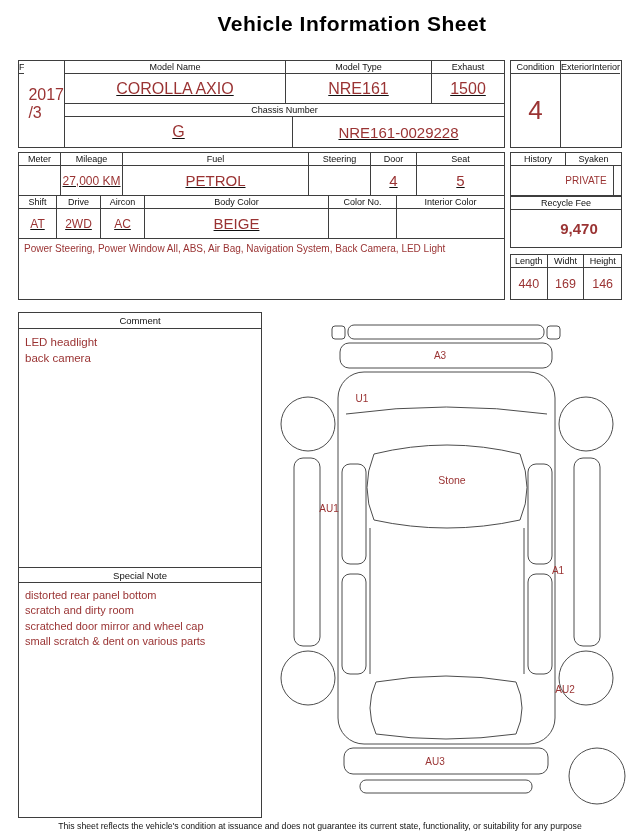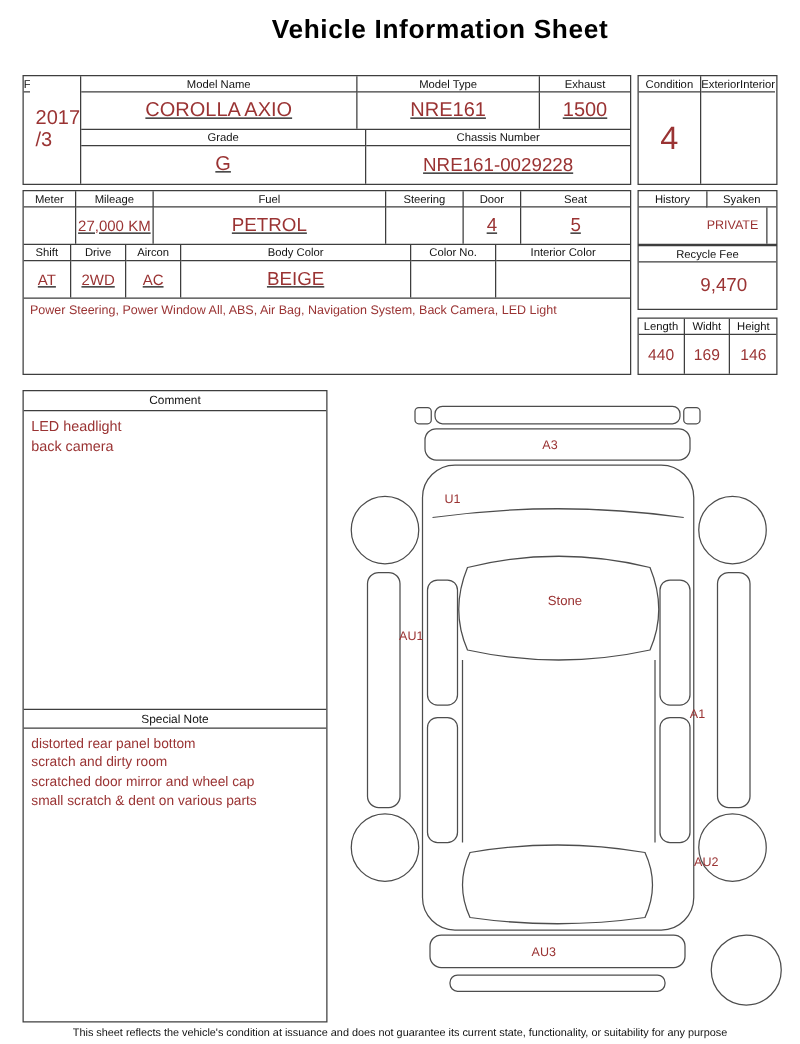--- a/index.html
+++ b/index.html
@@ -53,21 +53,21 @@
   .details-table { left:18px; top:152px; width:487px; height:148px; display:flex; flex-direction:column; }
   .w-meter{width:42px;} .w-mileage{width:62px;} .w-steering{width:62px;} .w-door{width:46px;} .w-seat{width:87px;}
   .w-shift{width:38px;} .w-drive{width:44px;} .w-aircon{width:44px;} .w-colorno{width:68px;} .w-intcolor{width:107px;}
   .equip-text {
     flex:1; padding:3px 5px; color:var(--accent); font-size:10px; line-height:1.35;
     text-align:left; overflow:hidden;
   }
   
   .history-table { left:510px; top:152px; width:112px; height:44px; display:flex; flex-direction:column; }
   .recycle-table { left:510px; top:196px; width:112px; height:52px; display:flex; flex-direction:column; }
-  .recycle-val { flex:1; display:flex; align-items:center; justify-content:center; padding-left:26px; color:var(--accent); font-size:15px; }
+  .recycle-val { flex:1; display:flex; align-items:center; justify-content:center; padding-left:26px; color:var(--accent); font-size:15px;font-weight:bold; }
   .dims-table { left:510px; top:254px; width:112px; height:46px; display:flex; flex-direction:column; }
   .w3 { width:33.333%; }
   
   .comment-box { left:18px; top:312px; width:244px; height:506px; display:flex; flex-direction:column; }
   .sec-hdr { height:16px; line-height:15px; font-size:9.5px; text-align:center; border-bottom:1px solid var(--line); }
   .sn-hdr { border-top:1px solid var(--line); }
   .note-body { padding:5px 6px; color:var(--accent); font-size:11.5px; line-height:1.4; text-align:left; }
   .comment-body { height:238px; }
   .sn-body { flex:1; font-size:11px; }
   
@@ -102,21 +102,20 @@
         <div class="cell flex1 hdr br">Model Name</div>
         <div class="cell w-modeltype hdr br">Model Type</div>
         <div class="cell w-exhaust hdr">Exhaust</div>
       </div>
       <div class="row bb h30">
         <div class="cell flex1 val fs16 br">COROLLA AXIO</div>
         <div class="cell w-modeltype val fs16 br">NRE161</div>
         <div class="cell w-exhaust val fs16">1500</div>
       </div>
       <div class="row">
-        <div class="cell w-grade hdr br">Grade</div>
         <div class="cell flex1 hdr">Chassis Number</div>
       </div>
       <div class="row h30">
         <div class="cell w-grade val fs16 br">G</div>
         <div class="cell flex1 val fs15">NRE161-0029228</div>
       </div>
     </div>
   </div>
 
   <div class="abs box cond-table">

